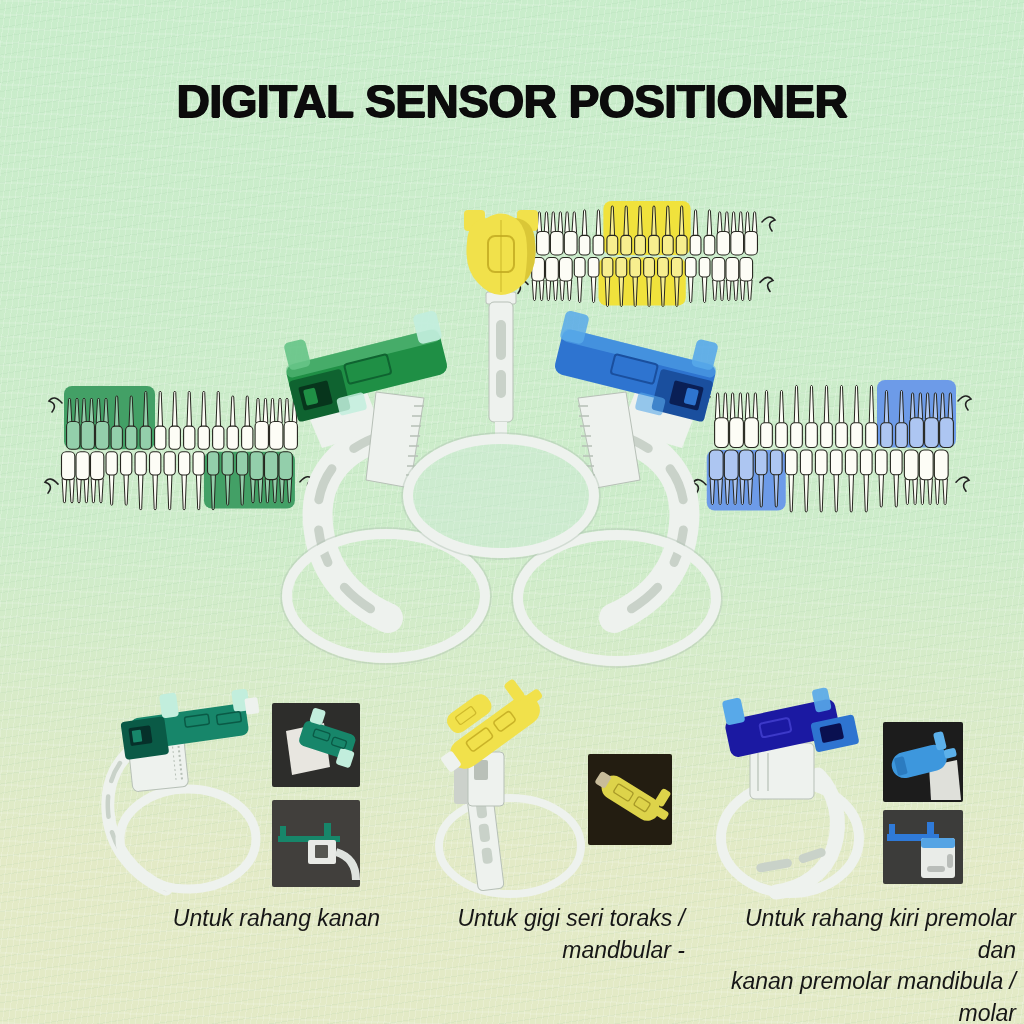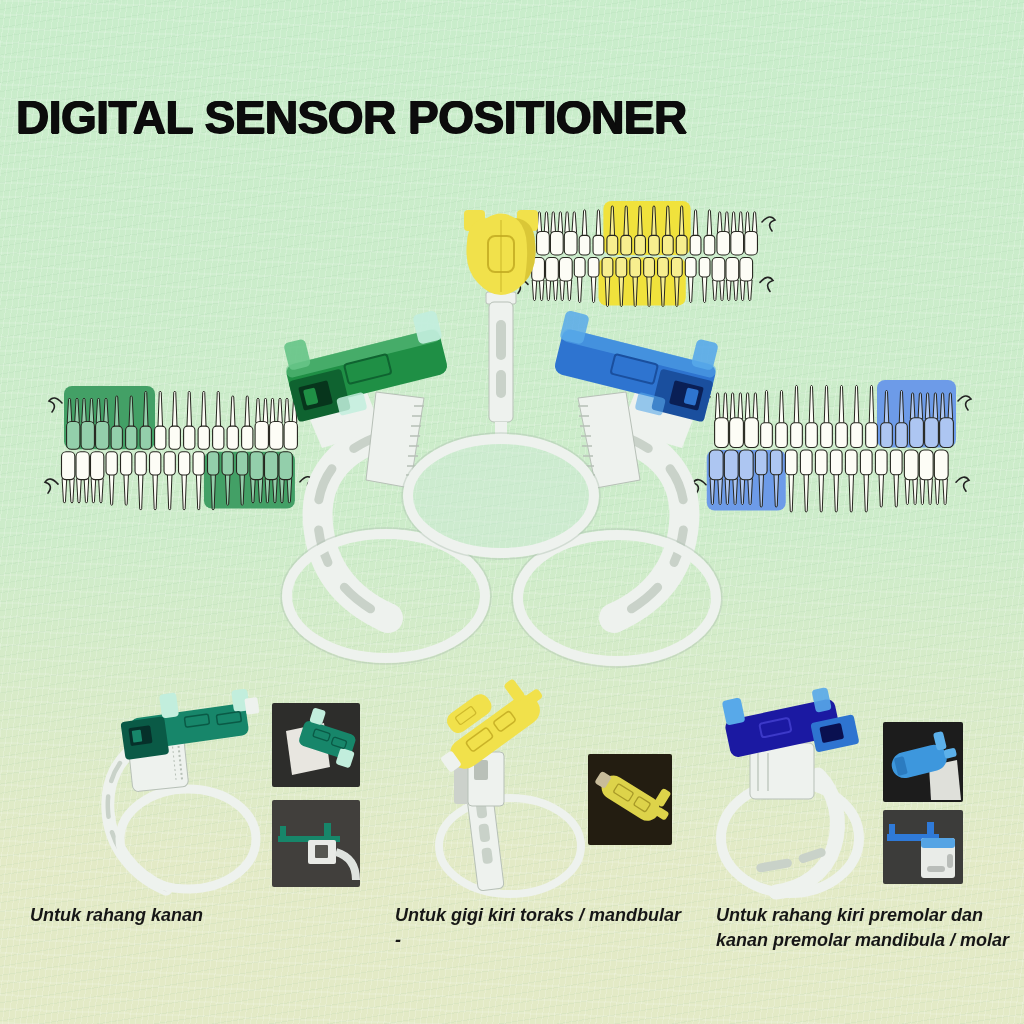--- a/index.html
+++ b/index.html
@@ -6,32 +6,32 @@
   .poster{
     position:relative;width:1024px;height:1024px;overflow:hidden;
     font-family:"Liberation Sans",sans-serif;
     background:
       repeating-linear-gradient(98deg, rgba(255,255,255,.20) 0 1px, rgba(255,255,255,0) 1px 6px),
       repeating-linear-gradient(171deg, rgba(140,190,150,.10) 0 1px, rgba(255,255,255,0) 1px 9px),
       repeating-linear-gradient(2deg, rgba(255,255,255,.12) 0 2px, rgba(255,255,255,0) 2px 14px),
       linear-gradient(180deg, var(--bg_top,#c9edcb) 0%, var(--bg_mid,#cdecca) 52%, var(--bg_bottom,#e3eac6) 84%, var(--bg_bottom,#e3eac6) 100%);
   }
   .title{
-    position:absolute;top:74px;left:0;right:0;margin:16px;
-    font-size:46px;font-weight:bold;letter-spacing:-0.5px;
+    position:absolute;top:74px;left:0;right:0;margin:0;
+    text-align:center;font-size:46px;font-weight:bold;letter-spacing:-0.5px;
     color:var(--ink,#0c0c0c);
     text-shadow:0.8px 0 0 currentColor, -0.8px 0 0 currentColor, 0 0.5px 0 currentColor;
   }
   .hero{position:absolute;left:0;top:178px;width:1024px;height:510px;}
   .product-svg{position:absolute;}
   .inset{position:absolute;border-radius:2px;overflow:hidden;}
   .inset svg{display:block;}
   .caption{
-    position:absolute;top:903px;text-align:left;
-    font-weight:bold;font-style:italic;font-size:18px;line-height:1.38;
+    position:absolute;top:903px;text-align:right;
+    font-weight:normal;font-style:italic;font-size:23px;line-height:1.38;
     color:var(--caption_ink,#161616);
   }
   .caption span{display:block;}
   .cap-1{left:30px;width:350px;}
   .cap-2{left:395px;width:290px;}
   .cap-3{left:716px;width:300px;}
 </style>
 </head>
 <body>
 
@@ -472,20 +472,20 @@
       <rect x="38" y="28" width="34" height="10" rx="3" fill="#55a4e4"></rect>
       <rect x="44" y="56" width="18" height="6" rx="3" fill="#b9bdb9"></rect>
       <rect x="64" y="44" width="6" height="14" rx="3" fill="#b9bdb9"></rect>
     </svg>
   </div>
 
   <div class="caption cap-1">
     <span>Untuk rahang kanan</span>
   </div>
   <div class="caption cap-2">
-    <span>Untuk gigi kiri toraks / mandbular -</span>
+    <span>Untuk gigi seri toraks / mandbular -</span>
   </div>
   <div class="caption cap-3">
     <span>Untuk rahang kiri premolar dan</span>
     <span>kanan premolar mandibula / molar</span>
   </div>
 
 </div>
 
 </body></html>

